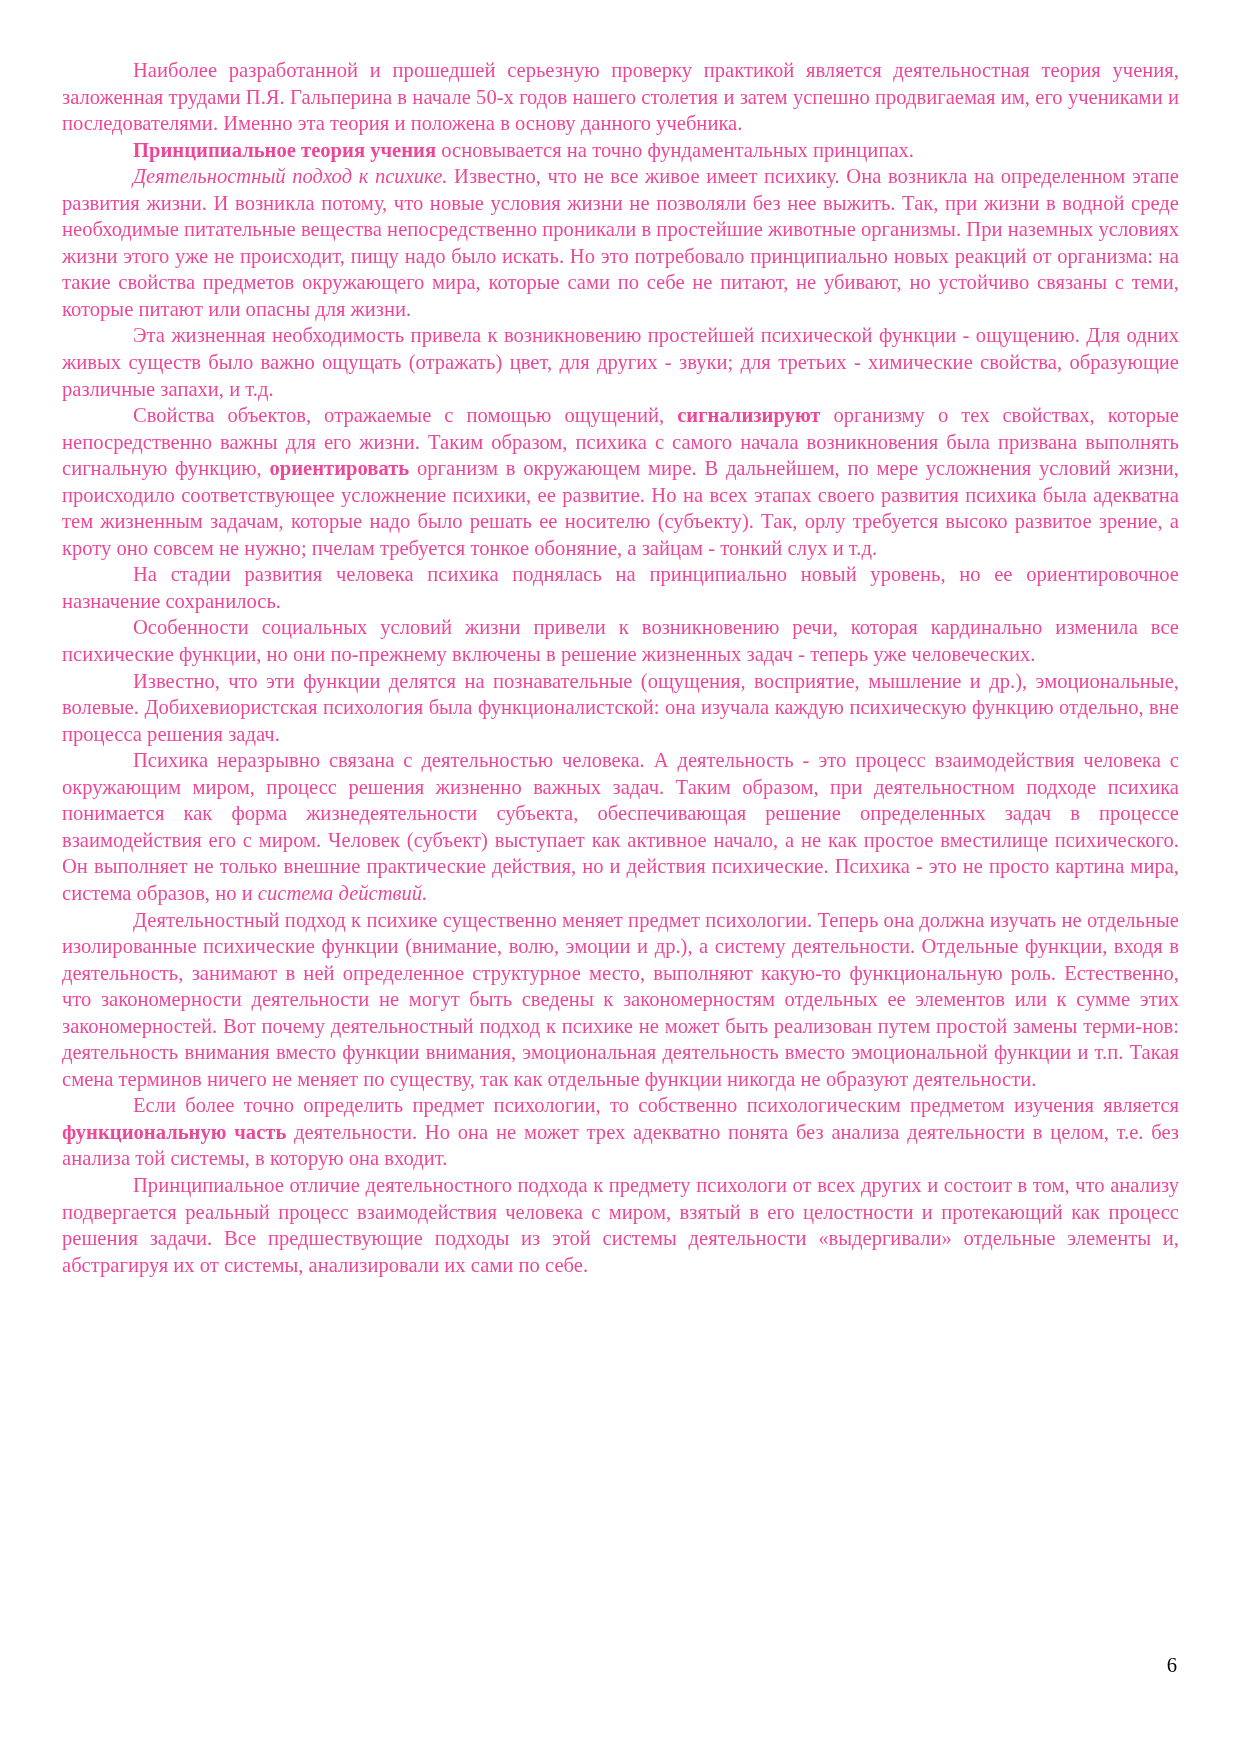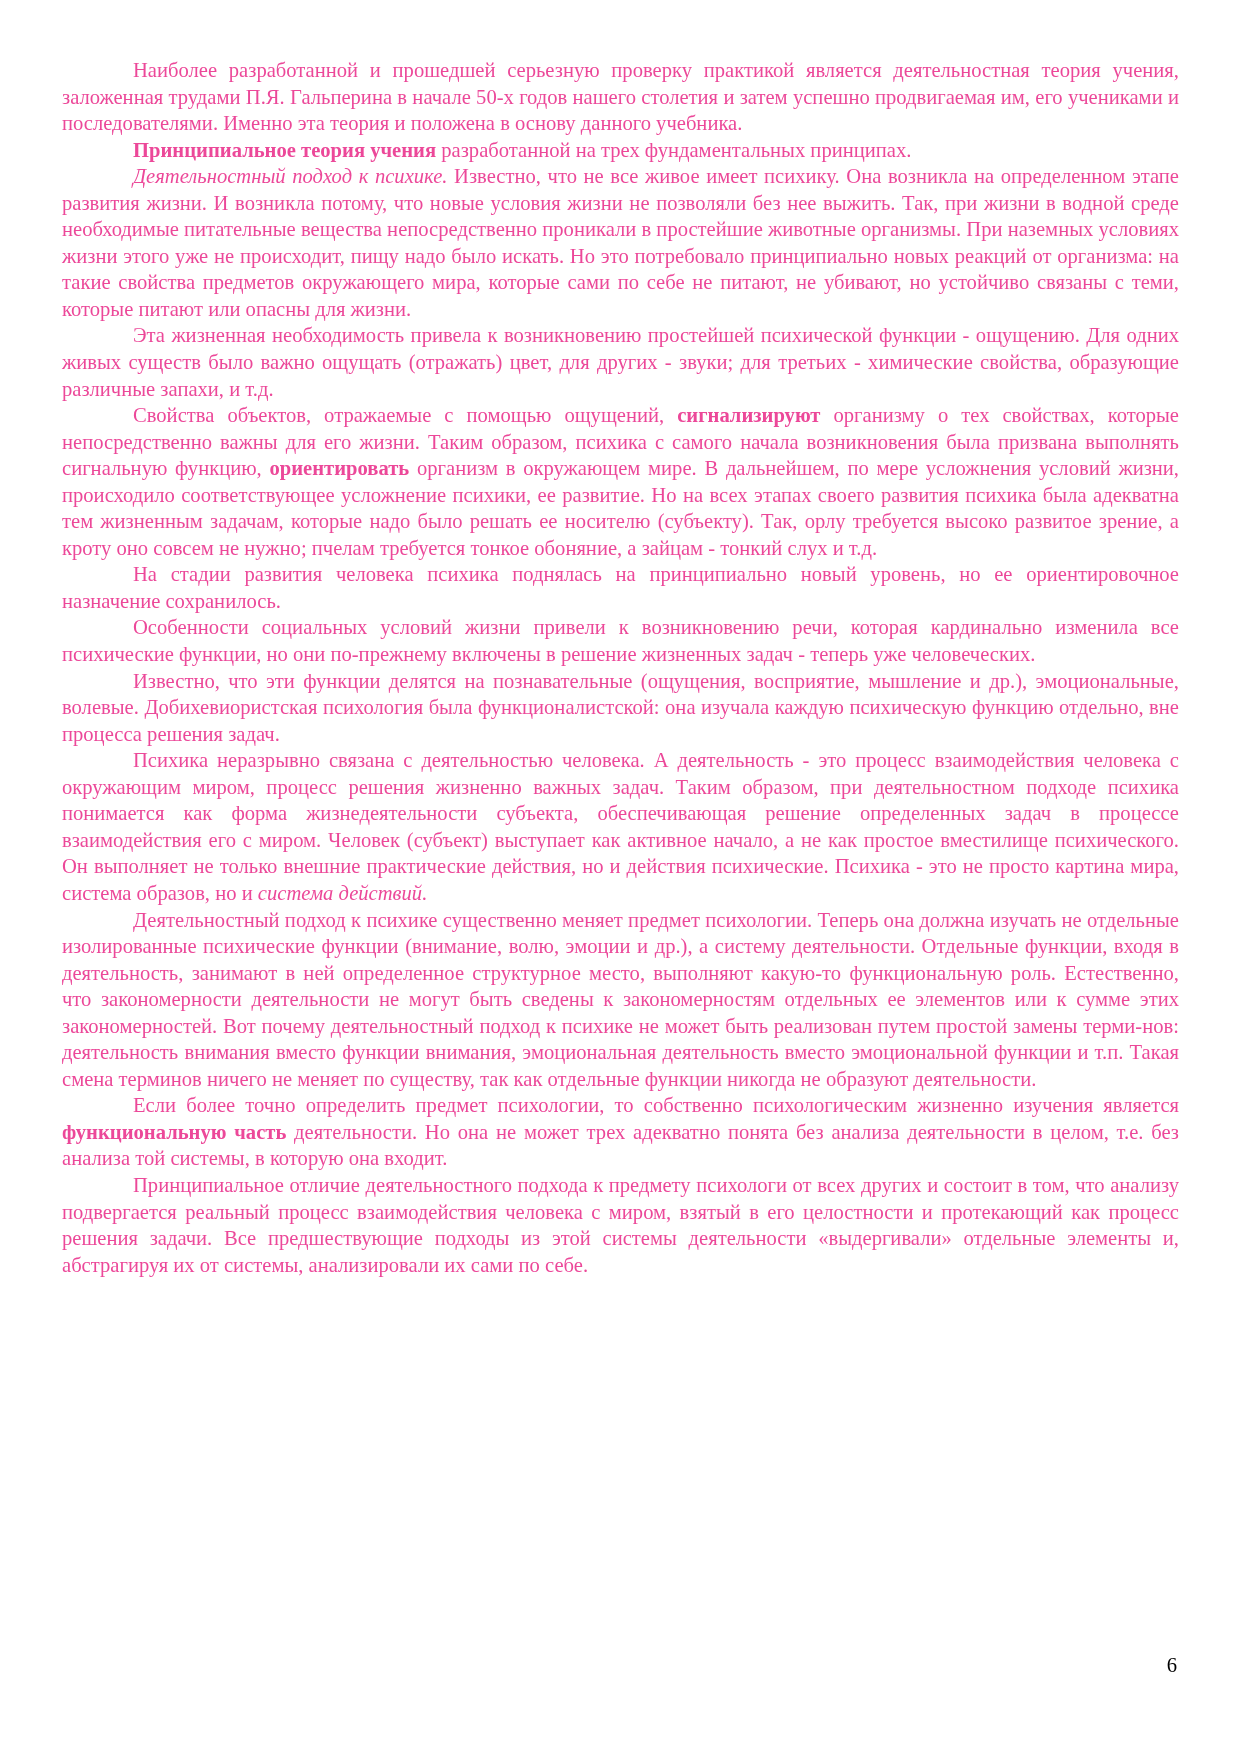--- a/index.html
+++ b/index.html
@@ -30,36 +30,36 @@
     font-size: 20.6px;
     color: #000;
   }
 </style>
 </head>
 <body>
 
 <div class="page">
   <p><span>Наиболее разработанной и прошедшей серьезную проверку практикой является деятельностная теория учения, заложенная трудами П.Я. Гальперина в начале 50-х годов нашего столетия и затем успешно продвигаемая им, его учениками и последователями. Именно эта теория и положена в основу данного учебника.</span></p>
 
-  <p><b>Принципиальное теория учения</b><span> разработанной на трех фундаментальных принципах.</span></p>
+  <p><b>Принципиальное теория учения</b><span> основывается на точно фундаментальных принципах.</span></p>
 
   <p><i>Деятельностный подход к психике.</i><span> Известно, что не все живое имеет психику. Она возникла на определенном этапе развития жизни. И возникла потому, что новые условия жизни не позволяли без нее выжить. Так, при жизни в водной среде необходимые питательные вещества непосредственно проникали в простейшие животные организмы. При наземных условиях жизни этого уже не происходит, пищу надо было искать. Но это потребовало принципиально новых реакций от организма: на такие свойства предметов окружающего мира, которые сами по себе не питают, не убивают, но устойчиво связаны с теми, которые питают или опасны для жизни.</span></p>
 
   <p><span>Эта жизненная необходимость привела к возникновению простейшей психической функции - ощущению. Для одних живых существ было важно ощущать (отражать) цвет, для других - звуки; для третьих - химические свойства, образующие различные запахи, и т.д.</span></p>
 
   <p><span>Свойства объектов, отражаемые с помощью ощущений, </span><b>сигнализируют</b><span> организму о тех свойствах, которые непосредственно важны для его жизни. Таким образом, психика с самого начала возникновения была призвана выполнять сигнальную функцию, </span><b>ориентировать</b><span> организм в окружающем мире. В дальнейшем, по мере усложнения условий жизни, происходило соответствующее усложнение психики, ее развитие. Но на всех этапах своего развития психика была адекватна тем жизненным задачам, которые надо было решать ее носителю (субъекту). Так, орлу требуется высоко развитое зрение, а кроту оно совсем не нужно; пчелам требуется тонкое обоняние, а зайцам - тонкий слух и т.д.</span></p>
 
   <p><span>На стадии развития человека психика поднялась на принципиально новый уровень, но ее ориентировочное назначение сохранилось.</span></p>
 
   <p><span>Особенности социальных условий жизни привели к возникновению речи, которая кардинально изменила все психические функции, но они по-прежнему включены в решение жизненных задач - теперь уже человеческих.</span></p>
 
   <p><span>Известно, что эти функции делятся на познавательные (ощущения, восприятие, мышление и др.), эмоциональные, волевые. Добихевиористская психология была функционалистской: она изучала каждую психическую функцию отдельно, вне процесса решения задач.</span></p>
 
   <p><span>Психика неразрывно связана с деятельностью человека. А деятельность - это процесс взаимодействия человека с окружающим миром, процесс решения жизненно важных задач. Таким образом, при деятельностном подходе психика понимается как форма жизнедеятельности субъекта, обеспечивающая решение определенных задач в процессе взаимодействия его с миром. Человек (субъект) выступает как активное начало, а не как простое вместилище психического. Он выполняет не только внешние практические действия, но и действия психические. Психика - это не просто картина мира, система образов, но и </span><i>система действий.</i></p>
 
   <p><span>Деятельностный подход к психике существенно меняет предмет психологии. Теперь она должна изучать не отдельные изолированные психические функции (внимание, волю, эмоции и др.), а систему деятельности. Отдельные функции, входя в деятельность, занимают в ней определенное структурное место, выполняют какую-то функциональную роль. Естественно, что закономерности деятельности не могут быть сведены к закономерностям отдельных ее элементов или к сумме этих закономерностей. Вот почему деятельностный подход к психике не может быть реализован путем простой замены терми-нов: деятельность внимания вместо функции внимания, эмоциональная деятельность вместо эмоциональной функции и т.п. Такая смена терминов ничего не меняет по существу, так как отдельные функции никогда не образуют деятельности.</span></p>
 
-  <p><span>Если более точно определить предмет психологии, то собственно психологическим жизненно изучения является </span><b>функциональную часть</b><span> деятельности. Но она не может трех адекватно понята без анализа деятельности в целом, т.е. без анализа той системы, в которую она входит.</span></p>
+  <p><span>Если более точно определить предмет психологии, то собственно психологическим предметом изучения является </span><b>функциональную часть</b><span> деятельности. Но она не может трех адекватно понята без анализа деятельности в целом, т.е. без анализа той системы, в которую она входит.</span></p>
 
   <p><span>Принципиальное отличие деятельностного подхода к предмету психологи от всех других и состоит в том, что анализу подвергается реальный процесс взаимодействия человека с миром, взятый в его целостности и протекающий как процесс решения задачи. Все предшествующие подходы из этой системы деятельности «выдергивали» отдельные элементы и, абстрагируя их от системы, анализировали их сами по себе.</span></p>
 </div>
 
 <div class="page-number">6</div>
 
 </body></html>

